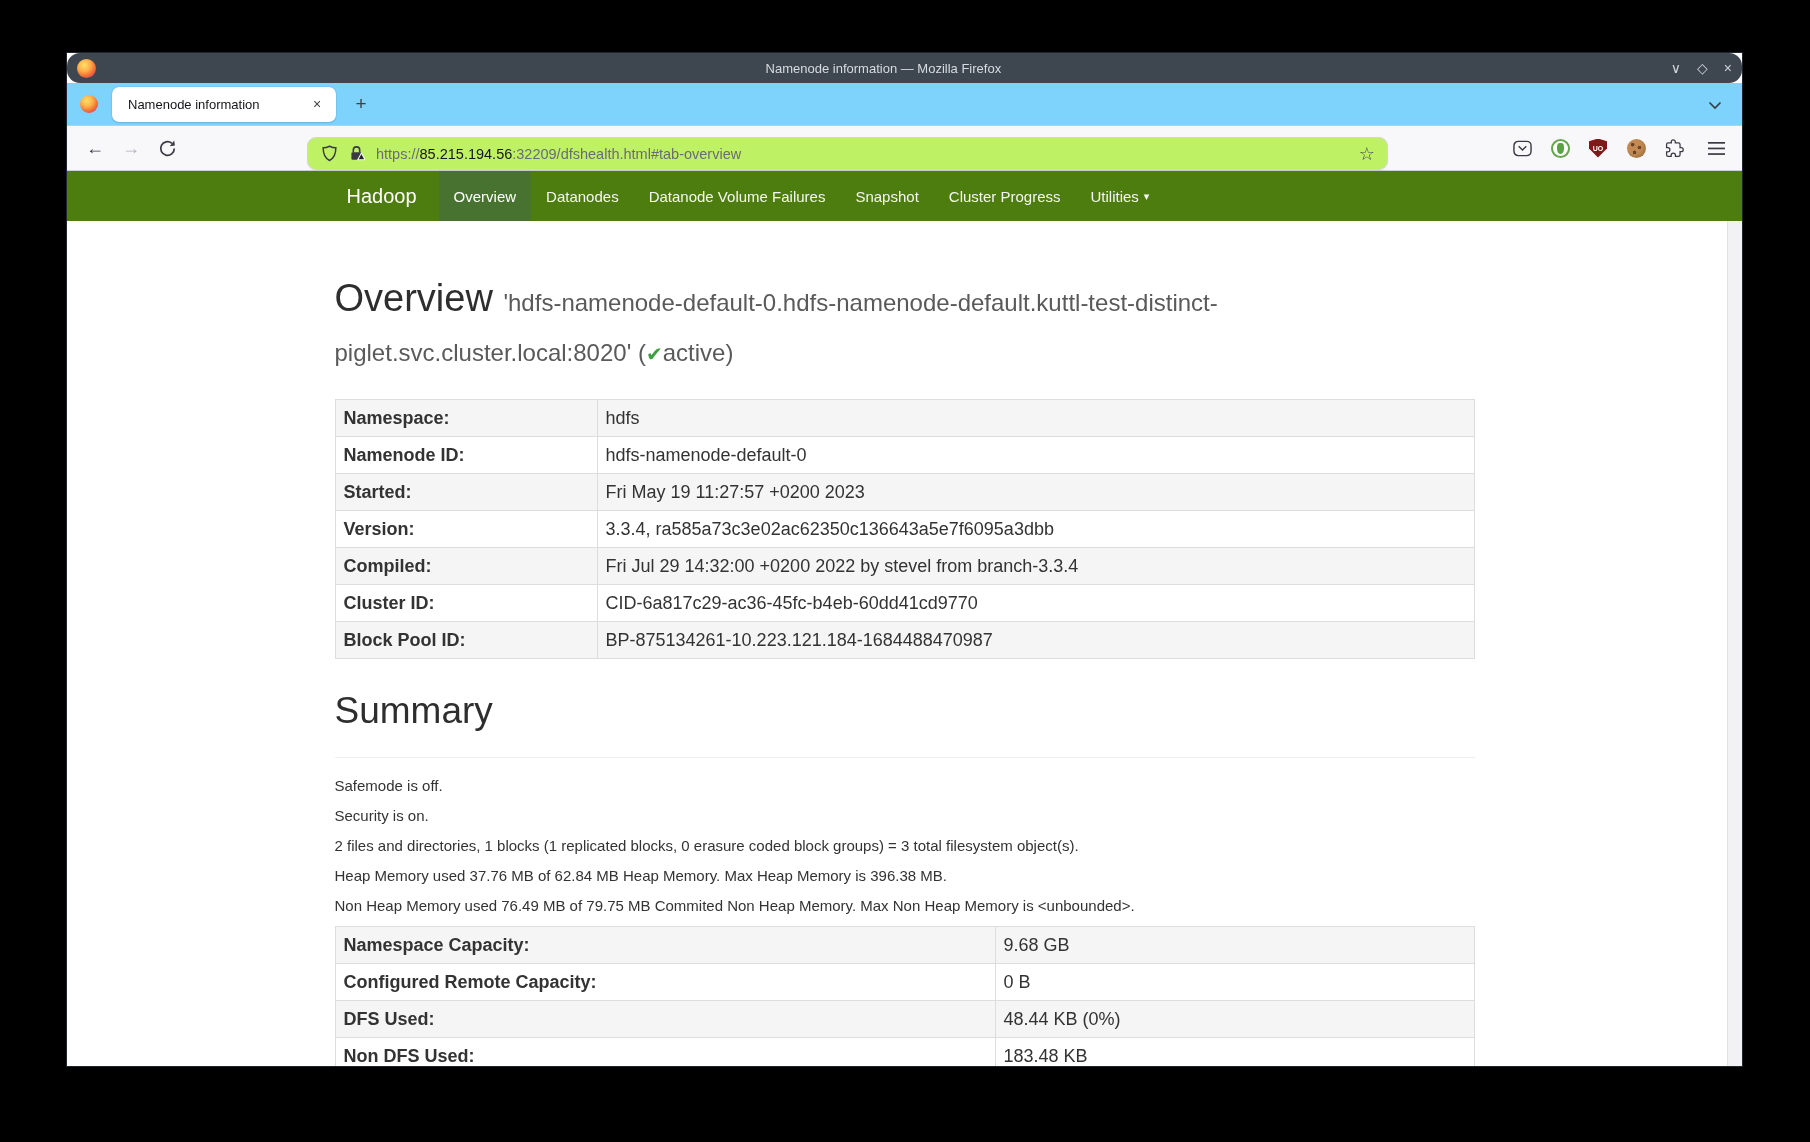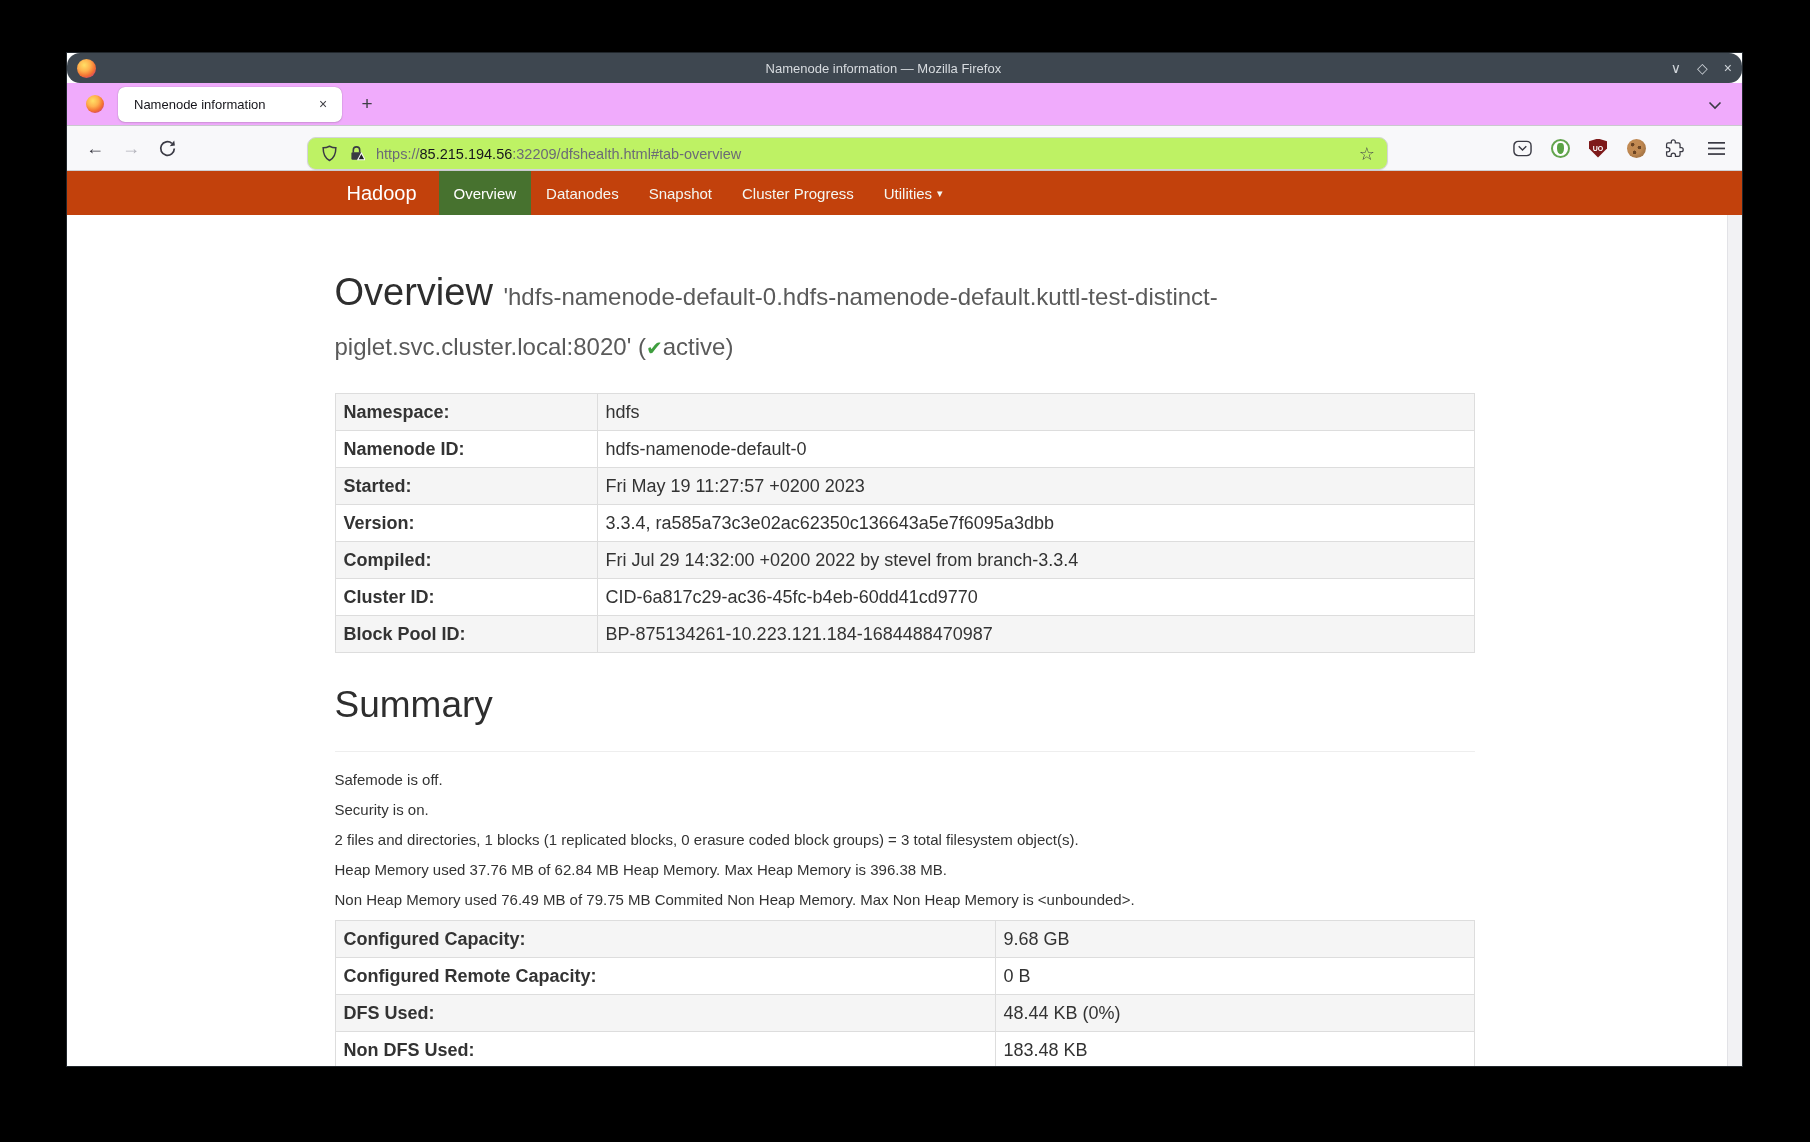--- a/index.html
+++ b/index.html
@@ -10,21 +10,21 @@
 
   
   .titlebar { height:30px; background:#3e4750; display:flex; align-items:center; padding:0 10px; flex:0 0 auto;border-radius:13px; }
   .fx-logo { width:19px; height:19px; border-radius:50%;
              background:radial-gradient(circle at 38% 32%, #ffe066 0%, #ffb14d 35%, #f37032 62%, #c8387e 88%, #8a2f8f 100%); }
   .titlebar-text { flex:1; text-align:center; color:#d7dbdf; font-size:13px; }
   .win-controls { display:flex; gap:16px; color:#cfd4d9; font-size:14px; }
   .win-controls span { cursor:default; line-height:1; }
 
   
-  .tabstrip { height:43px; background:#f0abfc; border-bottom:1px solid #c9c9ce; display:flex; align-items:center; padding:0 13px; flex:0 0 auto; position:relative; }
+  .tabstrip { height:43px; background:#7dd3fc; border-bottom:1px solid #c9c9ce; display:flex; align-items:center; padding:0 7px; flex:0 0 auto; position:relative; }
   .fxview { width:30px; height:30px; display:flex; align-items:center; justify-content:center; border-radius:4px; }
   .fxview .fx-logo { width:18px; height:18px; }
   .tab { width:224px; height:35px; background:#fff; border-radius:7px; margin-left:8px;
          box-shadow:0 0 1px rgba(0,0,0,.35), 0 1px 2px rgba(0,0,0,.12);
          display:flex; align-items:center; padding:0 8px 0 16px; }
   .tab-title { flex:1; font-size:13px; color:#15141a; white-space:nowrap; overflow:hidden; }
   .tab-close { width:22px; height:22px; display:flex; align-items:center; justify-content:center; font-size:14px; color:#3f3f46; border-radius:4px; }
   .newtab { width:30px; height:30px; margin-left:10px; display:flex; align-items:center; justify-content:center; font-size:19px; color:#3f3f46; border-radius:4px; }
   .alltabs { position:absolute; right:12px; top:7px; width:30px; height:30px; display:flex; align-items:center; justify-content:center; }
 
@@ -47,21 +47,21 @@
             display:flex; align-items:center; justify-content:center;
             clip-path:polygon(50% 0, 100% 14%, 100% 52%, 50% 100%, 0 52%, 0 14%); }
   .cookie { width:19px; height:19px; border-radius:50%; background:#c28a52;
             box-shadow:inset -2px -2px 3px rgba(0,0,0,.15);
             background-image:radial-gradient(circle at 30% 30%, #6b4423 1.6px, transparent 2px),
                              radial-gradient(circle at 65% 45%, #6b4423 1.6px, transparent 2px),
                              radial-gradient(circle at 40% 70%, #6b4423 1.6px, transparent 2px); }
   .burger { margin-left:4px; }
 
   
-  .hnav { height:44px; background:#c2410c; flex:0 0 auto; }
+  .hnav { height:50px; background:#4d7c0f; flex:0 0 auto; }
   .hnav-inner { width:1140px; margin:0 auto; height:100%; display:flex; align-items:stretch; }
   .brand { font-size:20px; color:#fff; display:flex; align-items:center; padding:0 14px 0 12px; margin-right:8px; }
   .hnav-item { display:flex; align-items:center; padding:0 15px; font-size:15px; color:#f4f7f2; cursor:pointer; }
   .hnav-item.active { background:#47722f; color:#fff; }
   .hnav-item .caret { font-size:11px; margin-left:5px; }
 
   
   .content { flex:1; background:#fff; overflow:hidden; position:relative; }
   .scroll-track { position:absolute; top:0; right:0; bottom:0; width:15px; background:#f2f2f4; border-left:1px solid #e2e2e6; }
   .container { width:1140px; margin:0 auto; color:#333; }
@@ -173,20 +173,21 @@
         </svg>
       </div>
     </div>
   </div>
 
   <div class="hnav">
     <div class="hnav-inner">
       <div class="brand">Hadoop</div>
       <div class="hnav-item active">Overview</div>
       <div class="hnav-item">Datanodes</div>
+      <div class="hnav-item">Datanode Volume Failures</div>
       <div class="hnav-item">Snapshot</div>
       <div class="hnav-item">Cluster Progress</div>
       <div class="hnav-item">
         <span>Utilities</span>
         <span class="caret">▾</span>
       </div>
     </div>
   </div>
 
   <div class="content">
@@ -238,21 +239,21 @@
         <p>Safemode is off.</p>
         <p>Security is on.</p>
         <p>2 files and directories, 1 blocks (1 replicated blocks, 0 erasure coded block groups) = 3 total filesystem object(s).</p>
         <p>Heap Memory used 37.76 MB of 62.84 MB Heap Memory. Max Heap Memory is 396.38 MB.</p>
         <p>Non Heap Memory used 76.49 MB of 79.75 MB Commited Non Heap Memory. Max Non Heap Memory is &lt;unbounded&gt;.</p>
       </div>
 
       <table class="kv cap">
         <tbody>
           <tr>
-              <th>Configured Capacity:</th>
+              <th>Namespace Capacity:</th>
               <td>9.68 GB</td>
             </tr>
           <tr>
               <th>Configured Remote Capacity:</th>
               <td>0 B</td>
             </tr>
           <tr>
               <th>DFS Used:</th>
               <td>48.44 KB (0%)</td>
             </tr>

